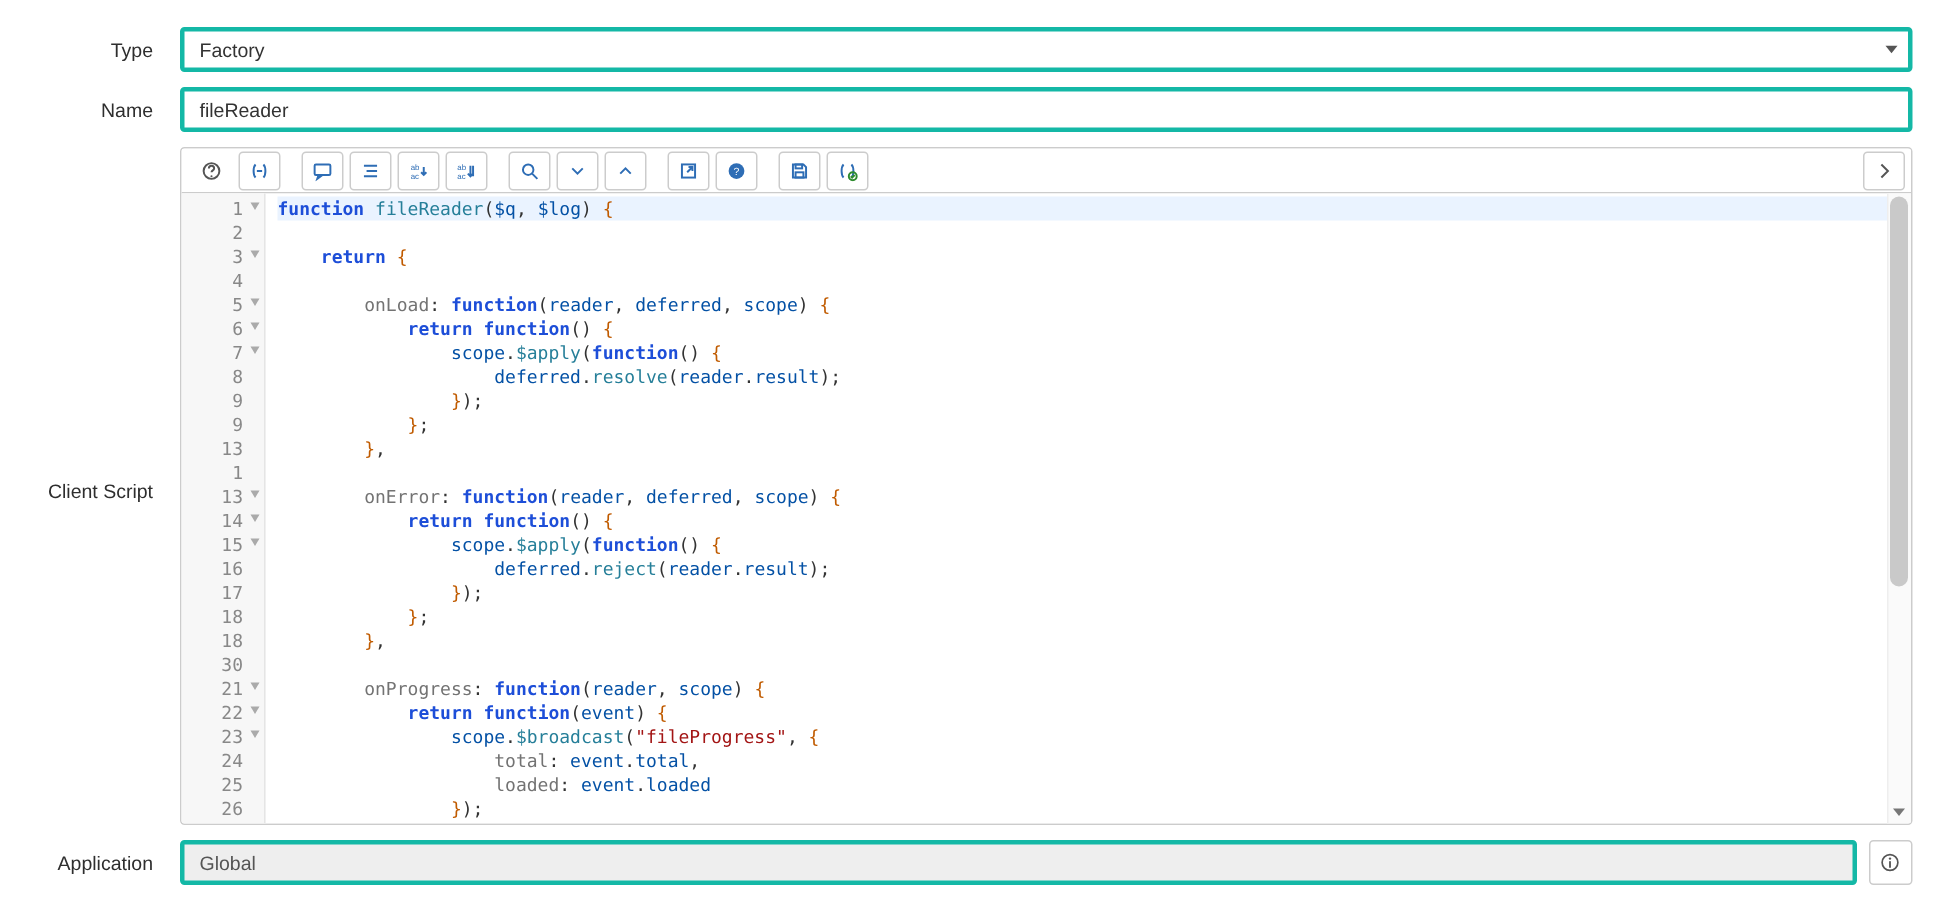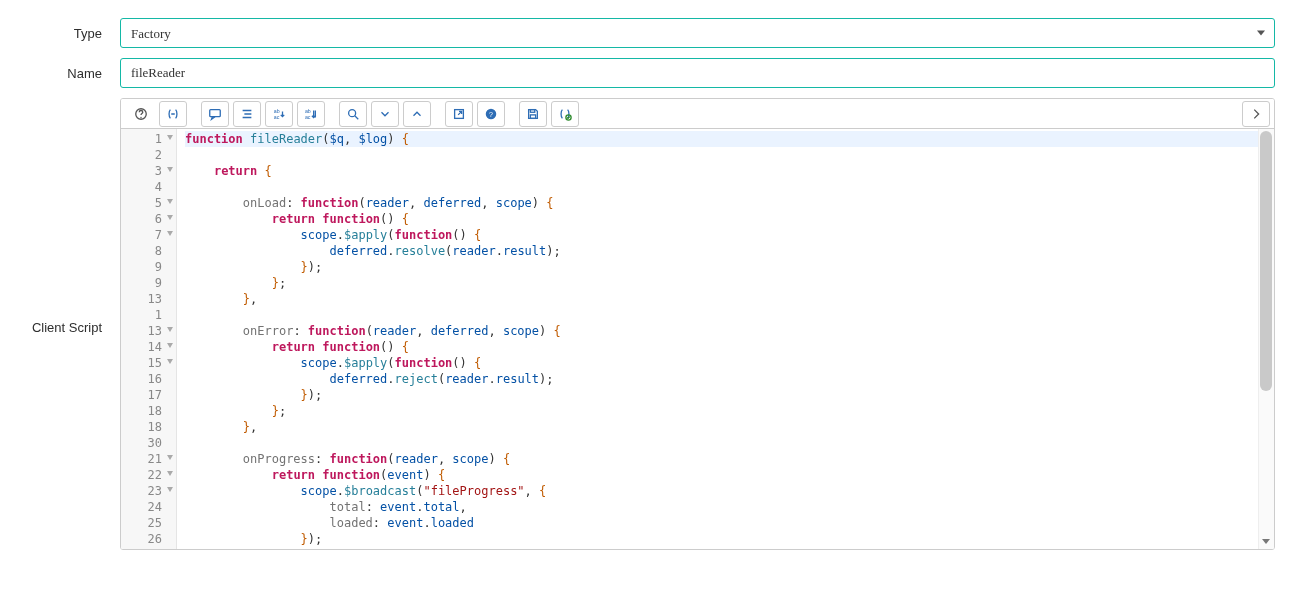--- a/index.html
+++ b/index.html
@@ -5,23 +5,23 @@
   * { box-sizing: border-box; }
   html, body { margin:0; padding:0; font-family: "Helvetica Neue", Arial, sans-serif; font-size:13px; color:#2e2e2e; background:#fff; }
   .page { width:1305px; height:610px; padding:18px 30px 0 0; }
   .row { display:flex; align-items:center; margin-bottom:10px; }
   .row-select { align-items:flex-end; }
   .label-col { width:120px; text-align:right; padding-right:18px; padding-top:6px; color:#2e2e2e; font-size:13px; }
   .row-select .label-col, .row-name .label-col { padding-top:0; align-self:center; }
   .field-col { flex:1; position:relative; }
 
   select.form-control, input.form-control {
-    width:100%; height:30px; border:1px solid #14b8a6; border-radius:3px;
+    width:100%; height:30px; border:3px solid #14b8a6; border-radius:3px;
     padding:4px 10px; font-size:13px; background:#fff; color:#333;
-    font-family: Liberation Serif, serif;
+    font-family: Liberation Sans, sans-serif;
   }
   select.form-control { appearance:none; padding-right:28px; background:#fff; }
   .select-wrap { position:relative; }
   .select-wrap::after {
     content:""; position:absolute; right:10px; top:50%; transform:translateY(-50%);
     border-left:4px solid transparent; border-right:4px solid transparent; border-top:5px solid #555;
     pointer-events:none;
   }
   input.readonly { background:#eee; color:#555; }
 
@@ -56,21 +56,21 @@
     position:absolute; right:3px; top:4px; width:0; height:0; cursor:pointer;
     border-left:3px solid transparent; border-right:3px solid transparent; border-top:5px solid #aaa;
   }
   .code {
     flex:1; font-family: "Menlo","Consolas","DejaVu Sans Mono",monospace;
     font-size:12px; line-height:16px; padding:2px 0 0 8px; white-space:pre; overflow:hidden; position:relative;
   }
   .code .line { height:16px; }
   .code .line.hl { background:#eaf3ff; }
   .code .line .ind { display:inline-block; }
-  .tok-kw { color:#be185d; font-weight:bold; }
+  .tok-kw { color:#1d4ed8; font-weight:bold; }
   .tok-fn { color:#267f99; }
   .tok-id { color:#0451a5; }
   .tok-prop { color:#737373; }
   .tok-punc { color:#333; }
   .tok-brace { color:#c05b00; }
   .tok-str { color:#a31515; }
 
   .vscroll-track {
     position:absolute; right:0; top:0; width:16px; height:100%; background:#fafafa; border-left:1px solid #eee;
   }
@@ -249,14 +249,27 @@
             <div class="vscroll-arrow-up"></div>
             <div class="vscroll-thumb"></div>
             <div class="vscroll-arrow-down"></div>
           </div>
         </div>
 
       </div>
     </div>
   </div>
 
+  <div class="row" style="align-items:center">
+    <div class="label-col" style="padding-top:0">Application</div>
+    <div class="field-col" style="display:flex">
+      <input class="form-control readonly" type="text" readonly="" value="Global" style="">
+      <div class="info-btn">
+        <svg viewBox="0 0 16 16" width="14" height="14">
+            <circle cx="8" cy="8" r="6" fill="none" stroke="#555" stroke-width="1.3"></circle>
+            <circle cx="8" cy="5" r="0.9" fill="#555"></circle>
+            <rect x="7.3" y="7" width="1.4" height="5" fill="#555"></rect>
+          </svg>
+      </div>
+    </div>
+  </div>
 
 </div>
 
 </body></html>

